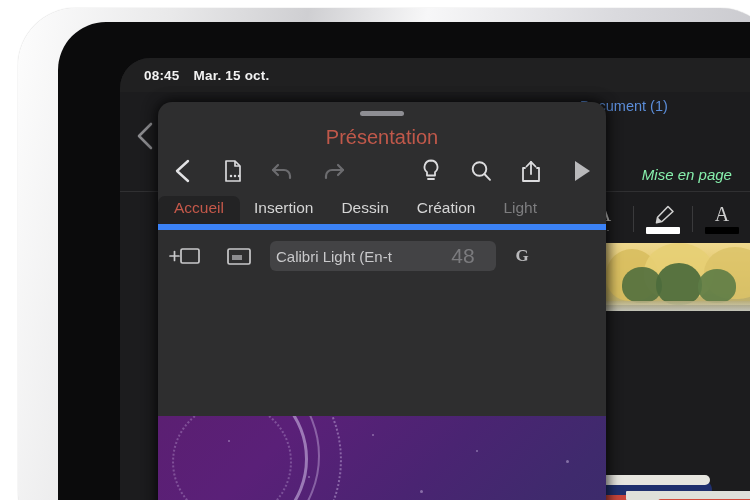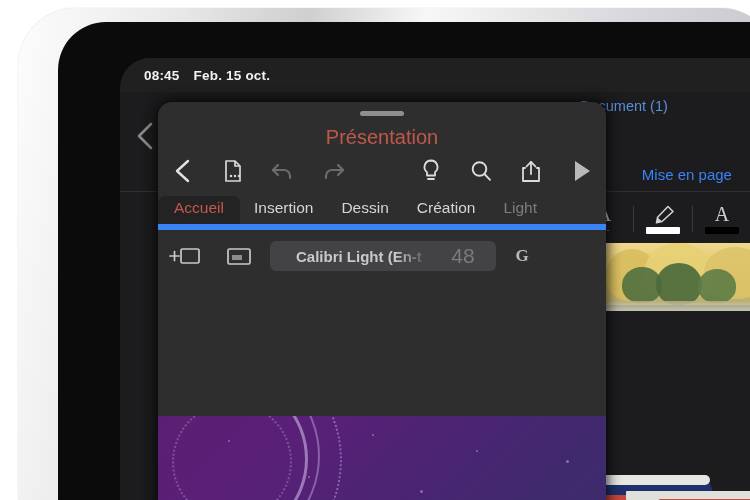--- a/index.html
+++ b/index.html
@@ -34,21 +34,21 @@
   }
   #statusbar .clock { margin-left:24px; color:#f2f2f2; font-size:13.5px; font-weight:700; letter-spacing:.2px; }
   #statusbar .date  { margin-left:14px; color:#f2f2f2; font-size:13.5px; font-weight:700; letter-spacing:.2px; }
   #doctitle-shift { position:absolute; top:40px; left:460px; color:#5b8dd9; font-size:14.5px; }
 
   #bgtabs {
     position:absolute; top:100px; left:0; width:100%; height:34px;
     display:flex; align-items:center; gap:36px; padding-left:440px;
     border-bottom:1px solid #303032;
   }
-  #bgtabs .t { color:#3b82f6; font-size:15px; white-space:nowrap; }
+  #bgtabs .t { color:#86efac; font-size:15px; white-space:nowrap;font-style:italic; }
 
   #bgtools {
     position:absolute; top:138px; left:0; width:100%; height:46px;
     display:flex; align-items:center; gap:0; padding-left:455px;
   }
   .bgtool { width:58px; height:46px; display:flex; flex-direction:column;
             align-items:center; justify-content:center; position:relative; }
   .bgsep  { width:1px; height:26px; background:#3a3a3c; }
   .glyphA { color:#cfcfcf; font-size:20px; line-height:1; font-family:"Liberation Serif",serif; }
   .dots3  { margin-top:2px; letter-spacing:2px; color:#cfcfcf; font-size:9px; line-height:1; }
@@ -94,24 +94,24 @@
   .ptab { padding:3px 14px 7px 14px; font-size:15.5px; color:#d5d5d5; white-space:nowrap; }
   .ptab.active { color:#c4584a; background:#232324; border-radius:7px 7px 0 0;
                  padding-left:16px; padding-right:16px; }
   .ptab.clipped { color:#7d7d7f; }
 
   #pop-fontbar { position:absolute; top:130px; left:0; width:100%; height:48px;
                  display:flex; align-items:center; gap:0; }
   .fbtn { width:54px; height:48px; display:flex; align-items:center; justify-content:center; }
   #fontfield { display:flex; align-items:center; height:30px; background:#434345;
                border-radius:6px; margin-left:4px; }
-  #fontname { width:160px; padding-left:26px; font-size:15px; color:#c9c9cb;
+  #fontname { width:160px; padding-left:6px; font-size:15px; color:#c9c9cb;
               white-space:nowrap; overflow:hidden;
               -webkit-mask-image:linear-gradient(to right,#000 78%,transparent 100%);
-              mask-image:linear-gradient(to right,#000 78%,transparent 100%);font-weight:bold; }
+              mask-image:linear-gradient(to right,#000 78%,transparent 100%); }
   #fontsize { width:66px; text-align:center; font-size:21px; color:#7b7b7e; }
   #boldbtn  { width:52px; height:48px; display:flex; align-items:center; justify-content:center;
               color:#b9b9bb; font-size:17px; font-weight:700; font-family:"Liberation Serif",serif; }
 
   #pop-canvas { position:absolute; top:178px; left:0; width:100%; bottom:0; background:#2e2e2f; }
 
   
   #slide { position:absolute; left:0; top:136px; width:100%; bottom:0;
            background:linear-gradient(135deg,#5b1f72 0%,#5a2078 25%,#4a2472 55%,#3f2a6d 80%,#3a2c6a 100%);
            overflow:hidden; }
@@ -130,21 +130,21 @@
 <div id="stage">
 
   <div id="device">
     <div id="bezel">
       <div id="screen">
 
         <div id="bgapp">
 
           <div id="statusbar">
             <span class="clock">08:45</span>
-            <span class="date">Feb. 15 oct.</span>
+            <span class="date">Mar. 15 oct.</span>
           </div>
 
           <div id="doctitle-shift">Document (1)</div>
 
           <div id="bgtabs">
             <span class="t">Dessin</span>
             <span class="t">Mise en page</span>
           </div>
 
           <div id="bgtools">

